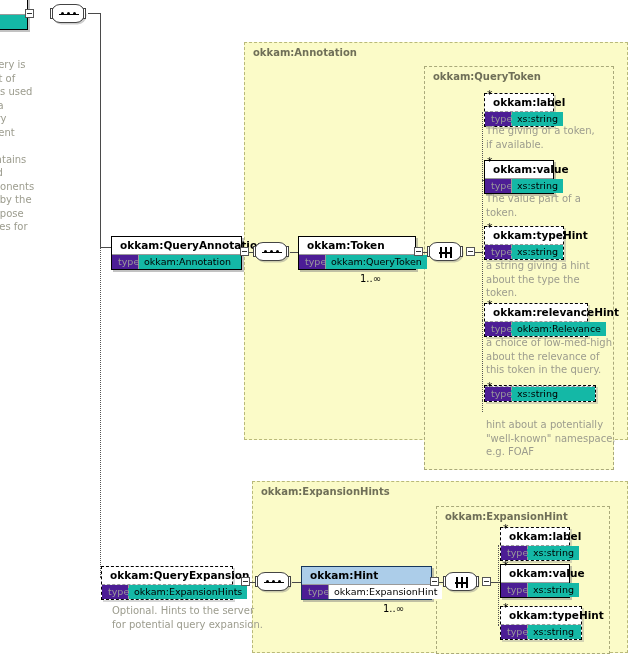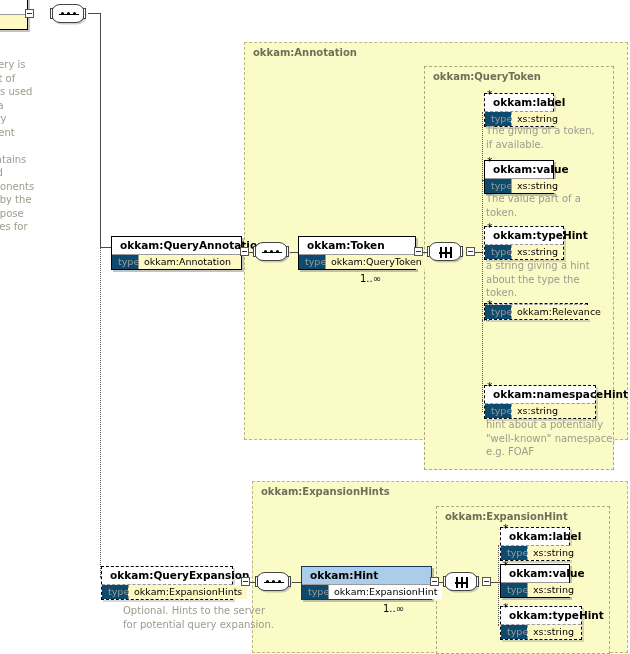--- a/index.html
+++ b/index.html
@@ -54,28 +54,28 @@
   .nrow-type{
     height:15px;line-height:15px;
     display:flex;align-items:stretch;
     border-top:1px solid #9a9a9a;
     box-sizing:border-box;
     background:#ededed;
   }
   .ttag{
     width:26px;font-size:9.5px;color:#9a9a9a;
     padding-left:6px;line-height:14px;
-    background:#0c4a6e;
+    background:#4c1d95;
     box-sizing:border-box;
     white-space:nowrap;
   }
   .tval{
     flex:1;font-size:9.5px;color:#000;
     padding:0 5px;line-height:14px;
-    background:#fef9c3;
+    background:#14b8a6;
     border-left:1px solid #9a9a9a;
     box-sizing:border-box;
     white-space:nowrap;
   }
   .node.optional .nrow-type{border-top:1px dashed #9a9a9a;}
   .node.optional .tval{border-left:1px dashed #9a9a9a;}
 
   
   .star{
     position:absolute;left:2px;top:-3px;
@@ -280,29 +280,32 @@
       <div class="ttag">type</div>
       <div class="tval">xs:string</div>
     </div>
   </div>
   <div class="doc" style="left:486px;top:259px;width:130px;">a string giving a hint
 about the type the
 token.</div>
 
   <div class="node optional" style="left:484px;top:303px;width:104px;">
     <span class="star">*</span>
+    <div class="nrow-name">okkam:relevanceHint</div>
     <div class="nrow-type">
       <div class="ttag">type</div>
       <div class="tval">okkam:Relevance</div>
     </div>
   </div>
+  <div class="doc" style="left:486px;top:336px;width:140px;">a choice of low-med-high
+about the relevance of
+this token in the query.</div>
 
   <div class="node optional" style="left:484px;top:385px;width:112px;">
     <span class="star">*</span>
-    <div class="nrow-name">okkam:namespaceHint</div>
     <div class="nrow-type">
       <div class="ttag">type</div>
       <div class="tval">xs:string</div>
     </div>
   </div>
   <div class="doc" style="left:486px;top:418px;width:140px;">hint about a potentially
 "well-known" namespace,
 e.g. FOAF</div>
 
   <div class="group" style="left:252px;top:481px;width:376px;height:172px;">
@@ -314,21 +317,21 @@
   </div>
 
   <div class="node optional" style="left:101px;top:566px;width:132px;">
     <div class="nrow-name">okkam:QueryExpansion</div>
     <div class="nrow-type">
       <div class="ttag">type</div>
       <div class="tval">okkam:ExpansionHints</div>
     </div>
   </div>
   <div class="expander" style="left:241px;top:577px;"></div>
-  <div class="doc" style="left:112px;top:604px;width:150px;margin-left:11px;">Optional. Hints to the server
+  <div class="doc" style="left:112px;top:604px;width:150px;">Optional. Hints to the server
 for potential query expansion.</div>
 
   <div class="ln lnh" style="left:250px;top:582px;width:7px;"></div>
 
   <div class="comp seq" style="left:256px;top:572px;">
     <div class="cap-l"></div>
     <div class="cap-r"></div>
     <div class="seqline"></div>
     <div class="dot d1"></div>
     <div class="dot d2"></div>

